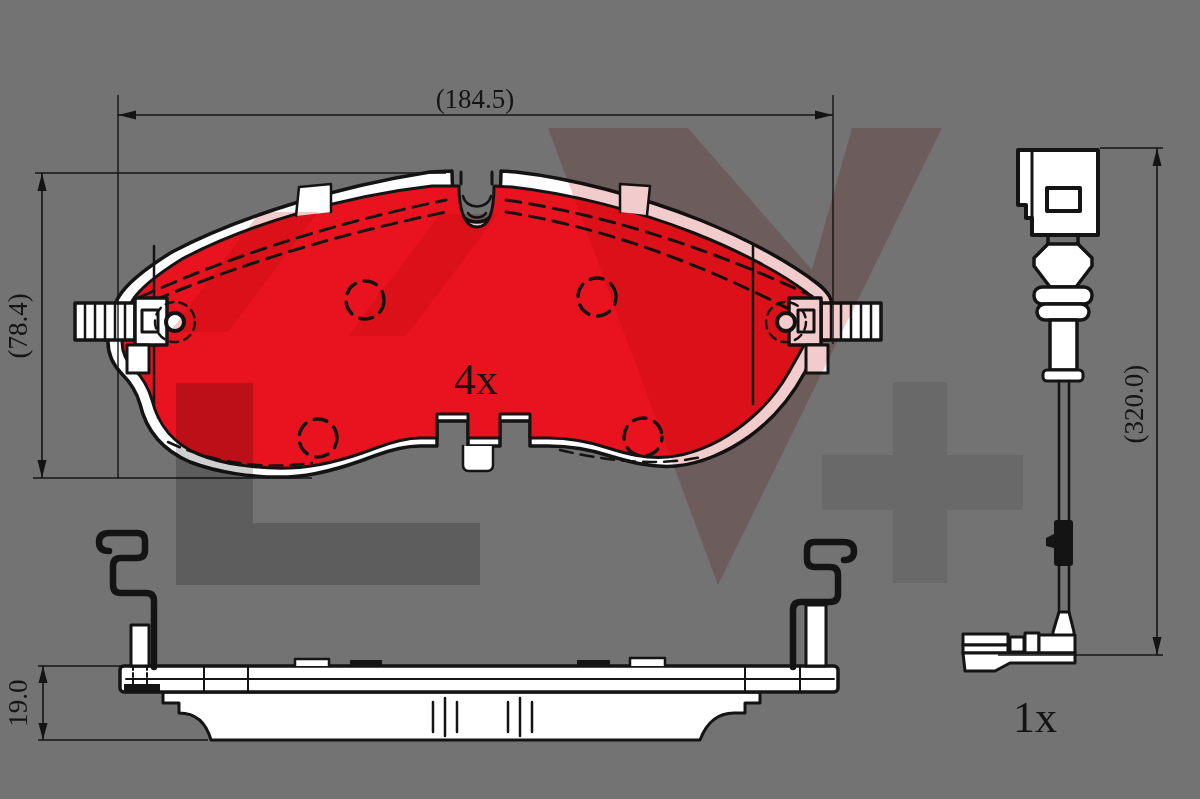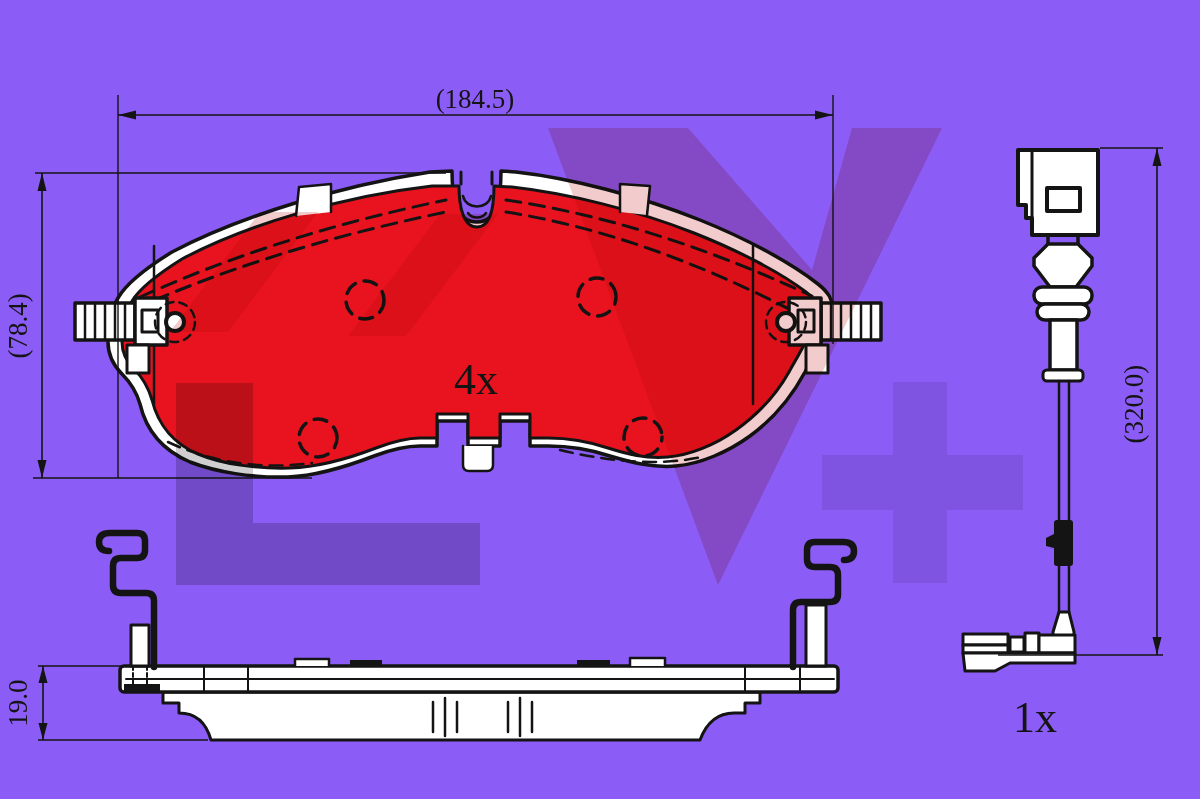--- a/index.html
+++ b/index.html
@@ -1,16 +1,16 @@
 <!DOCTYPE html>
 <html style="--pad-red: #e8131e; --line: #141414; --watermark-pink: #f2cbcc; --watermark-gray: #cfcfcf; --watermark-light-gray: #e9e9e9; --background: #ffffff;"><head>
 <meta charset="utf-8">
 <style>
   html,body{margin:0;padding:0;background:#ffffff;}
-  .stage{position:relative;width:1200px;height:799px;background:#8b5cf6;overflow:hidden;
+  .stage{position:relative;width:1200px;height:799px;background:#737373;overflow:hidden;
          font-family:"Liberation Serif", serif;}
   svg{position:absolute;left:0;top:0;}
   .dimtext{font-family:"Liberation Serif", serif;fill:var(--line,#141414);}
   .wm{mix-blend-mode:multiply;}
 </style>
 </head>
 <body>
 
 <div class="stage">
 <svg width="1200" height="799" viewBox="0 0 1200 799">

